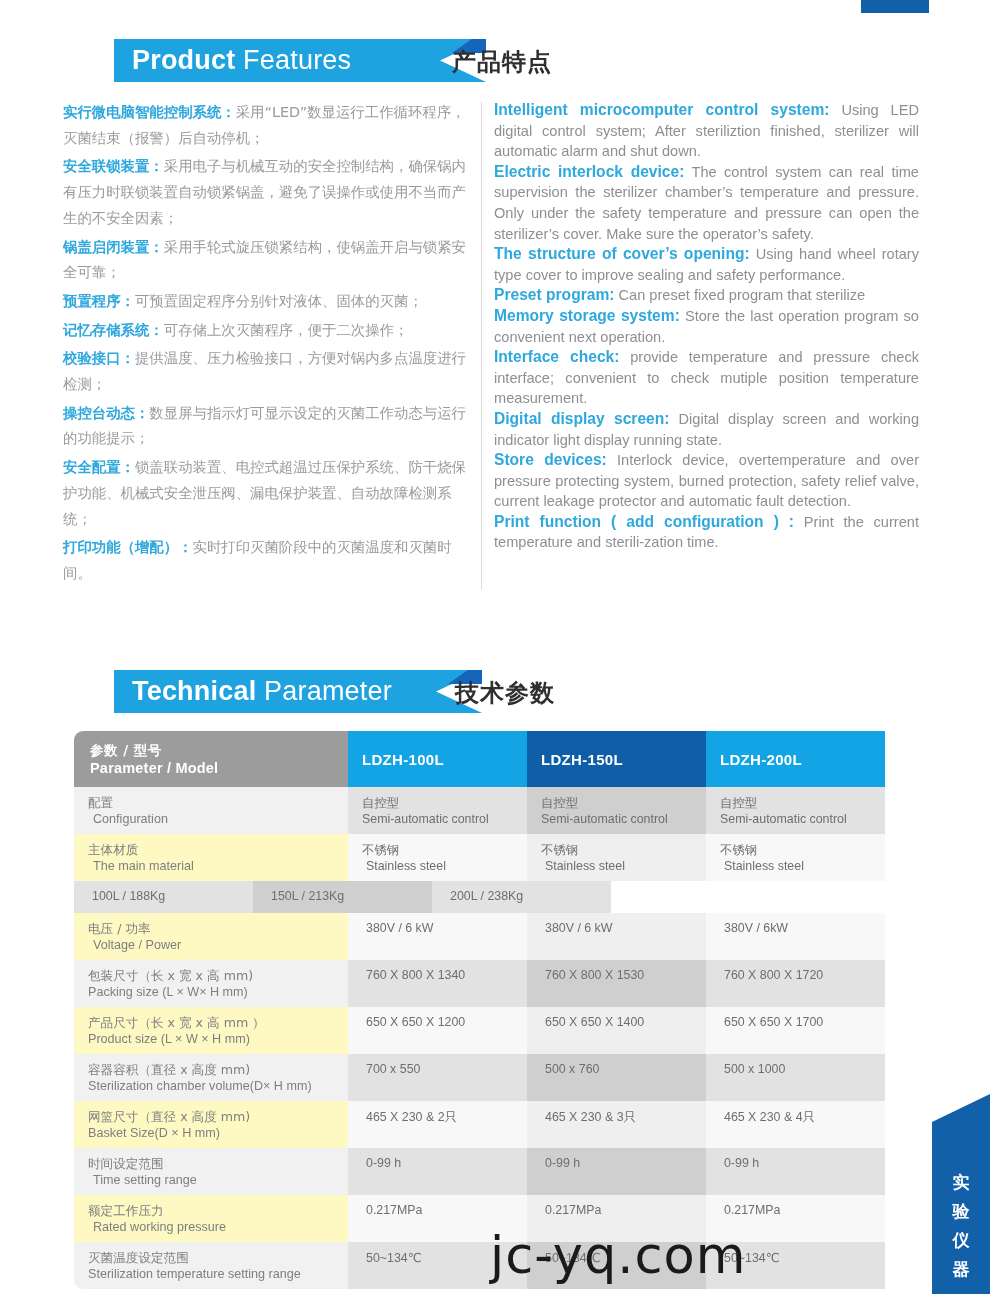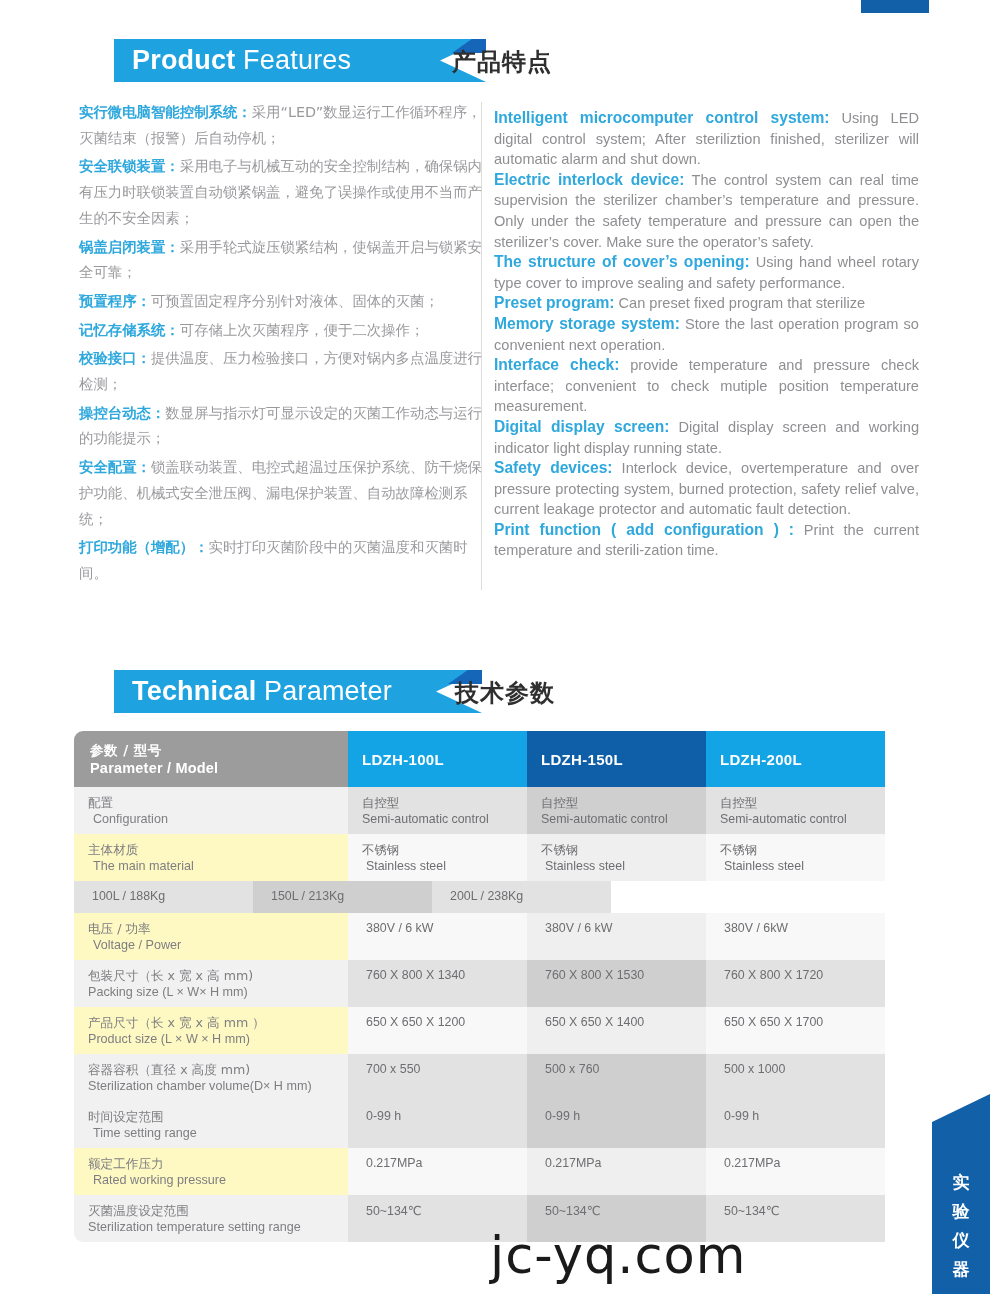--- a/index.html
+++ b/index.html
@@ -54,29 +54,29 @@
     font-family:"DejaVu Sans","Liberation Sans",sans-serif;
   }
 
   
   .features{position:absolute;left:63px;top:100px;width:856px;height:520px;}
   .col-divider{
     position:absolute;left:418px;top:2px;width:1px;height:488px;
     background:#dcdcdc;
   }
   .col-cn{
-    position:absolute;left:16px;top:0;width:408px;
+    position:absolute;left:0;top:0;width:408px;
     font-size:14.4px;line-height:25.7px;color:#9a9a9e;
     font-family:"DejaVu Sans","Liberation Sans",sans-serif;
   }
   .col-cn p{margin:0 0 3px 0;}
   .col-cn b{color:#2ea8dd;font-weight:bold;}
 
   .col-en{
-    position:absolute;left:431px;top:8px;width:425px;
+    position:absolute;left:431px;top:0;width:425px;
     font-size:14.6px;line-height:20.6px;color:#8f8f93;
     text-align:justify;
   }
   .col-en p{margin:0 0 0 0;}
   .col-en b{color:#2ea8dd;font-weight:bold;font-size:15.6px;}
 
   
   .tbl{
     position:absolute;left:74px;top:731px;width:836px;
     border-radius:9px;overflow:hidden;
@@ -173,21 +173,21 @@
       <p><b>打印功能（增配）：</b><span>实时打印灭菌阶段中的灭菌温度和灭菌时间。</span></p>
     </div>
   <div class="col-en" id="en-col">
       <p><b>Intelligent microcomputer control system:</b><span> Using LED digital control system; After steriliztion finished, sterilizer will automatic alarm and shut down.</span></p>
       <p><b>Electric interlock device:</b><span> The control system can real time supervision the sterilizer chamber’s temperature and pressure. Only under the safety temperature and pressure can open the sterilizer’s cover. Make sure the operator’s safety.</span></p>
       <p><b>The structure of cover’s opening:</b><span> Using hand wheel rotary type cover to improve sealing and safety performance.</span></p>
       <p><b>Preset program:</b><span> Can preset fixed program that sterilize</span></p>
       <p><b>Memory storage system:</b><span> Store the last operation program so convenient next operation.</span></p>
       <p><b>Interface check:</b><span> provide temperature and pressure check interface; convenient to check mutiple position temperature measurement.</span></p>
       <p><b>Digital display screen:</b><span> Digital display screen and working indicator light display running state.</span></p>
-      <p><b>Safety devices:</b><span> Interlock device, overtemperature and over pressure protecting system, burned protection, safety relief valve, current leakage protector and automatic fault detection.</span></p>
+      <p><b>Store devices:</b><span> Interlock device, overtemperature and over pressure protecting system, burned protection, safety relief valve, current leakage protector and automatic fault detection.</span></p>
       <p><b>Print function ( add configuration ) :</b><span> Print the current temperature and sterili-zation time.</span></p>
     </div>
 </div>
 
 <div class="banner-wrap" style="left:74px;top:670px;width:368px;">
   <div class="banner">
     <div class="banner-notch"></div>
     <div class="banner-tri"></div>
     <div class="banner-txt">
       <span class="b1">Technical</span>
@@ -314,20 +314,35 @@
       <div class="tcell c1 inlineval">
         <span class="val-en">700 x 550</span>
       </div>
       <div class="tcell c2 inlineval">
         <span class="val-en">500 x 760</span>
       </div>
       <div class="tcell c3 inlineval">
         <span class="val-en">500 x 1000</span>
       </div>
     </div>
+    <div class="trow brow shadeB">
+      <div class="tcell c0">
+        <span class="lab-cn">网篮尺寸（直径 x 高度 mm)</span>
+        <span class="lab-en">Basket Size(D × H mm)</span>
+      </div>
+      <div class="tcell c1 inlineval">
+        <span class="val-en">465 X 230 &amp; 2只</span>
+      </div>
+      <div class="tcell c2 inlineval">
+        <span class="val-en">465 X 230 &amp; 3只</span>
+      </div>
+      <div class="tcell c3 inlineval">
+        <span class="val-en">465 X 230 &amp; 4只</span>
+      </div>
+    </div>
     <div class="trow brow shadeA">
       <div class="tcell c0 inline">
         <span class="lab-cn">时间设定范围</span>
         <span class="lab-en">Time setting range</span>
       </div>
       <div class="tcell c1 inlineval">
         <span class="val-en">0-99 h</span>
       </div>
       <div class="tcell c2 inlineval">
         <span class="val-en">0-99 h</span>

